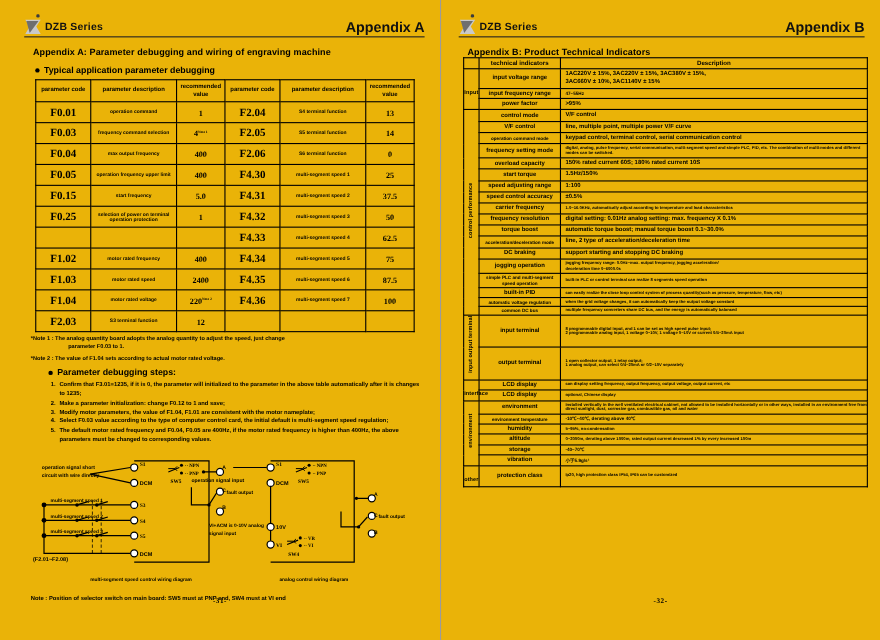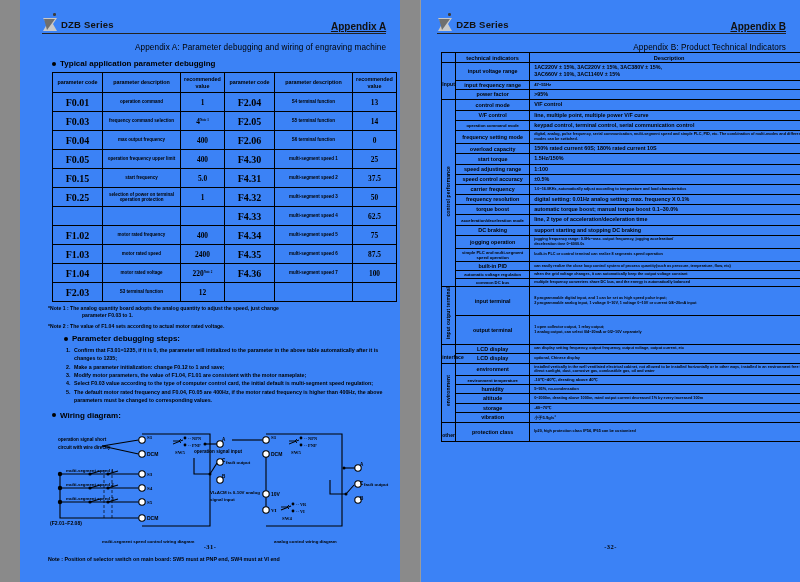--- a/index.html
+++ b/index.html
@@ -2,48 +2,47 @@
 <html><head>
 <meta charset="utf-8">
 <style>
   html,body{margin:0;padding:0;background:#8a8a8a;}
   body{
     font-family:"Liberation Sans", sans-serif;
     width:800px;height:582px;overflow:hidden;
   }
   .spread{position:relative;width:800px;height:582px;display:flex;background:#8a8a8a;}
   .page{
-    background:#3b82f6;
+    background:#eab308;
     width:400px;height:582px;
     box-sizing:border-box;
     position:relative;
     overflow:hidden;
-    margin-left:20px;
   }
   .page.left{padding:10px 14px 0 22px;}
   .page.right{padding:10px 14px 0 16px;border-left:1px solid #9b9b9b;}
 
   
   .pg-header{
     display:flex;align-items:flex-end;justify-content:space-between;
     border-bottom:1.5px solid #222;
     padding-bottom:1px;
     height:22px;
   }
   .brand{display:flex;align-items:center;gap:3px;position:relative;}
   .logo-mark{
     position:relative;width:16px;height:15px;flex:0 0 auto;
   }
   .logo-mark svg{display:block;}
   .brand-name{font-size:9.5px;font-weight:bold;color:#111;letter-spacing:.2px;}
-  .appendix-tag{font-size:10px;font-weight:bold;color:#111;text-decoration:underline;}
+  .appendix-tag{font-size:13px;font-weight:bold;color:#111;}
 
   
   h2.app-title{
-    font-size:8.2px;font-weight:normal;margin:9px 0 0 8px;color:#000;letter-spacing:.1px;text-align:right;
+    font-size:8.2px;font-weight:bold;margin:9px 0 0 8px;color:#000;letter-spacing:.1px;
   }
   .bullet-head{
     font-size:8px;font-weight:bold;margin:7px 0 4px 10px;color:#000;
     display:flex;align-items:center;gap:4px;text-align:center;
   }
   .bullet-head .dot{
     width:4px;height:4px;border-radius:50%;background:#000;display:inline-block;flex:0 0 auto;
   }
   .sec-title{font-size:8px;font-weight:bold;margin:8px 0 5px 4px;color:#000;}
 
@@ -272,24 +271,20 @@
       <span>Parameter debugging steps:</span>
     </div>
     <ol class="steps" id="steps-list">
         <li>Confirm that F3.01=1235, if it is 0, the parameter will initialized to the parameter in the above table automatically after it is changes to 1235;</li>
         <li>Make a parameter initialization: change F0.12 to 1 and save;</li>
         <li>Modify motor parameters, the value of F1.04, F1.01 are consistent with the motor nameplate;</li>
         <li>Select F0.03 value according to the type of computer control card, the initial default is multi-segment speed regulation;</li>
         <li>The default motor rated frequency and F0.04, F0.05 are 400Hz, if the motor rated frequency is higher than 400Hz, the above parameters must be changed to corresponding values.</li>
       </ol>
 
-    <div class="bullet-head" style="margin-top:6px;">
-      <span class="dot"></span>
-      <span>Wiring diagram:</span>
-    </div>
 
     <div class="wiring-wrap">
       <svg width="368" height="126" viewBox="0 0 368 126">
         <g stroke="#000" fill="none" stroke-width="1.1">
 
           <path d="M100 8 L168 8 L168 100 L100 100"></path>
 
           <circle cx="100" cy="14" r="3.2" fill="#fff"></circle>
           <circle cx="100" cy="28" r="3.2" fill="#fff"></circle>
           <circle cx="100" cy="48" r="3.2" fill="#fff"></circle>

